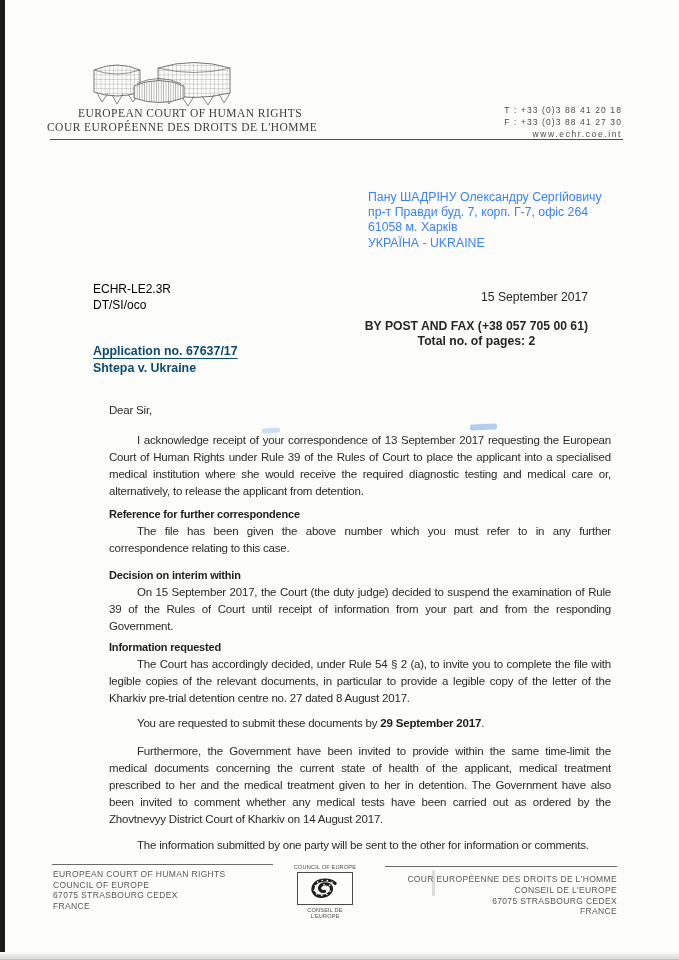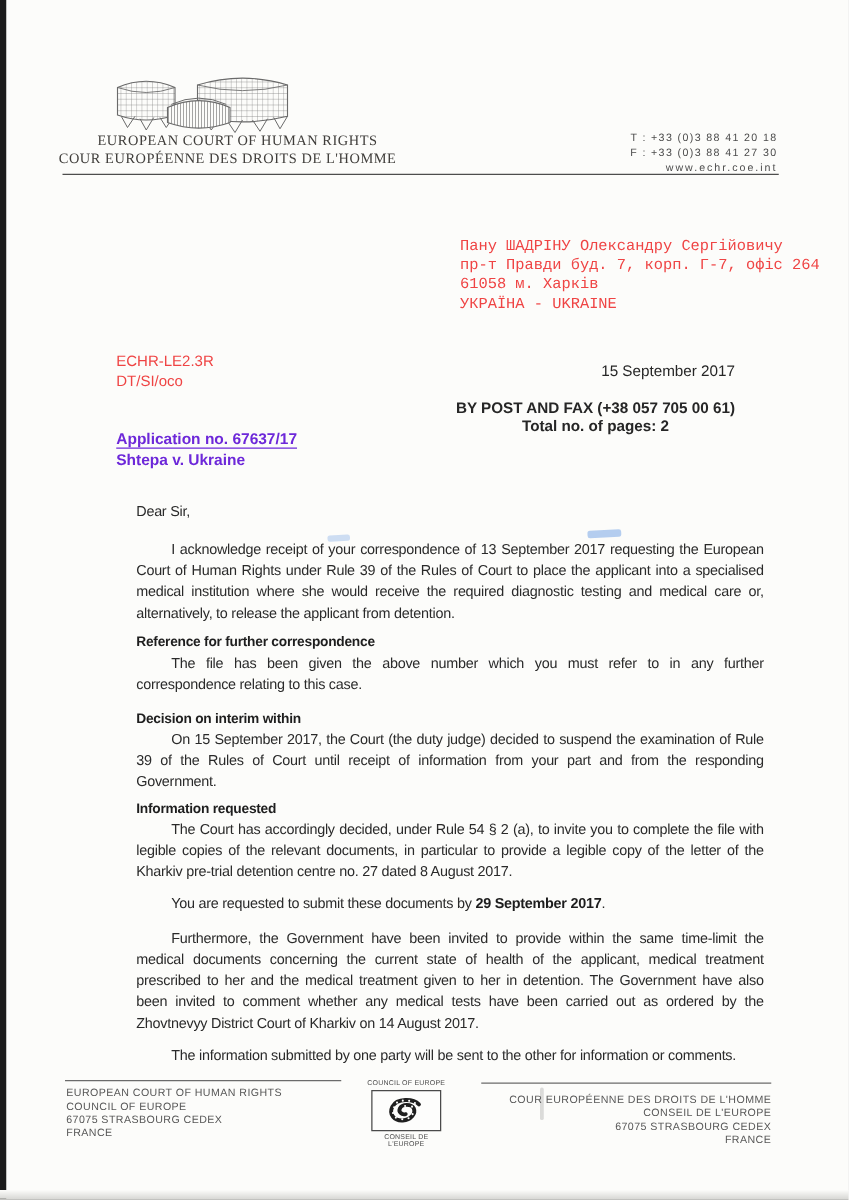--- a/index.html
+++ b/index.html
@@ -14,27 +14,27 @@
   
   .logo{position:absolute;left:88px;top:56px;}
   .header-names{position:absolute;left:47px;top:106px;line-height:14px;
     font-family:"Liberation Serif", serif;font-size:11.5px;letter-spacing:.45px;color:#3f3d3a;}
   .header-names .en{padding-left:31px;}
   .header-rule{position:absolute;left:50px;top:139px;width:573px;height:1px;background:#4d4d4d;}
   .contact{position:absolute;right:57px;top:104px;text-align:right;
     font-size:8.5px;line-height:12px;letter-spacing:1.1px;color:#4c4c4c;}
   .contact .web{letter-spacing:1.6px;text-align:right;}
   
-  .recipient{position:absolute;left:368px;top:190px;font-size:12.3px;line-height:15.2px;color:#ef4444;font-family:Liberation Mono, monospace;}
+  .recipient{position:absolute;left:368px;top:190px;font-size:12.3px;line-height:15.2px;color:#3b82f6;}
   
-  .refcodes{position:absolute;left:93px;top:282px;font-size:12px;line-height:15.5px;color:#ef4444;}
+  .refcodes{position:absolute;left:93px;top:282px;font-size:12px;line-height:15.5px;color:#000000;}
   .rightmeta{position:absolute;right:91px;top:290px;text-align:right;font-size:12.2px;line-height:15.5px;color:#262626;}
   .rightmeta .delivery{margin-top:13px;font-weight:bold;}
   .rightmeta .pages{font-weight:bold;text-align:center;}
-  .appblock{position:absolute;left:93px;top:343px;font-size:12.4px;line-height:16.5px;font-weight:bold;color:#6d28d9;}
+  .appblock{position:absolute;left:93px;top:343px;font-size:12.4px;line-height:16.5px;font-weight:bold;color:#0c4a6e;}
   .appblock .appno{text-decoration:underline;text-underline-offset:3px;text-decoration-thickness:1.3px;}
   
   .body{position:absolute;left:109px;top:402px;width:502px;
     font-size:11.5px;line-height:17px;letter-spacing:-.2px;color:#2a2a2a;}
   .body p{margin:0;text-indent:28px;text-align:justify;}
   .body .salutation{text-indent:0;}
   .body h4{margin:0;font-size:11px;font-weight:bold;color:#1e1e1e;}
   .mtA{margin-top:13px!important;}
   .mtB{margin-top:6px!important;}
   .mtC{margin-top:10px!important;}

